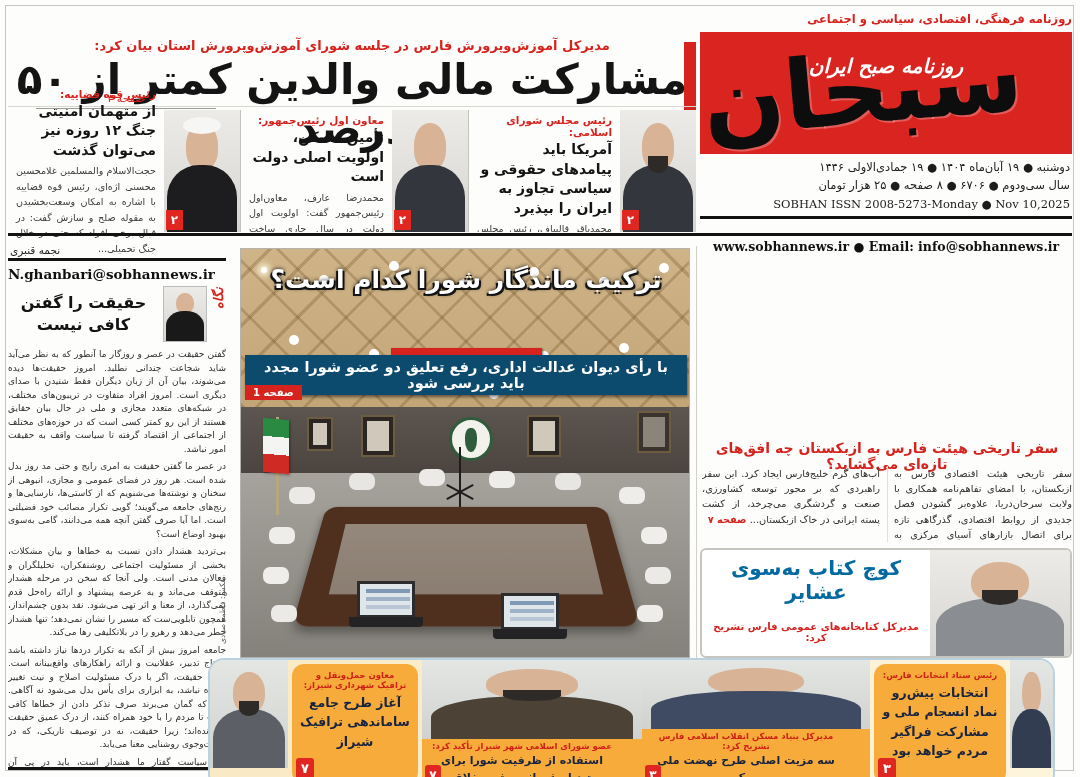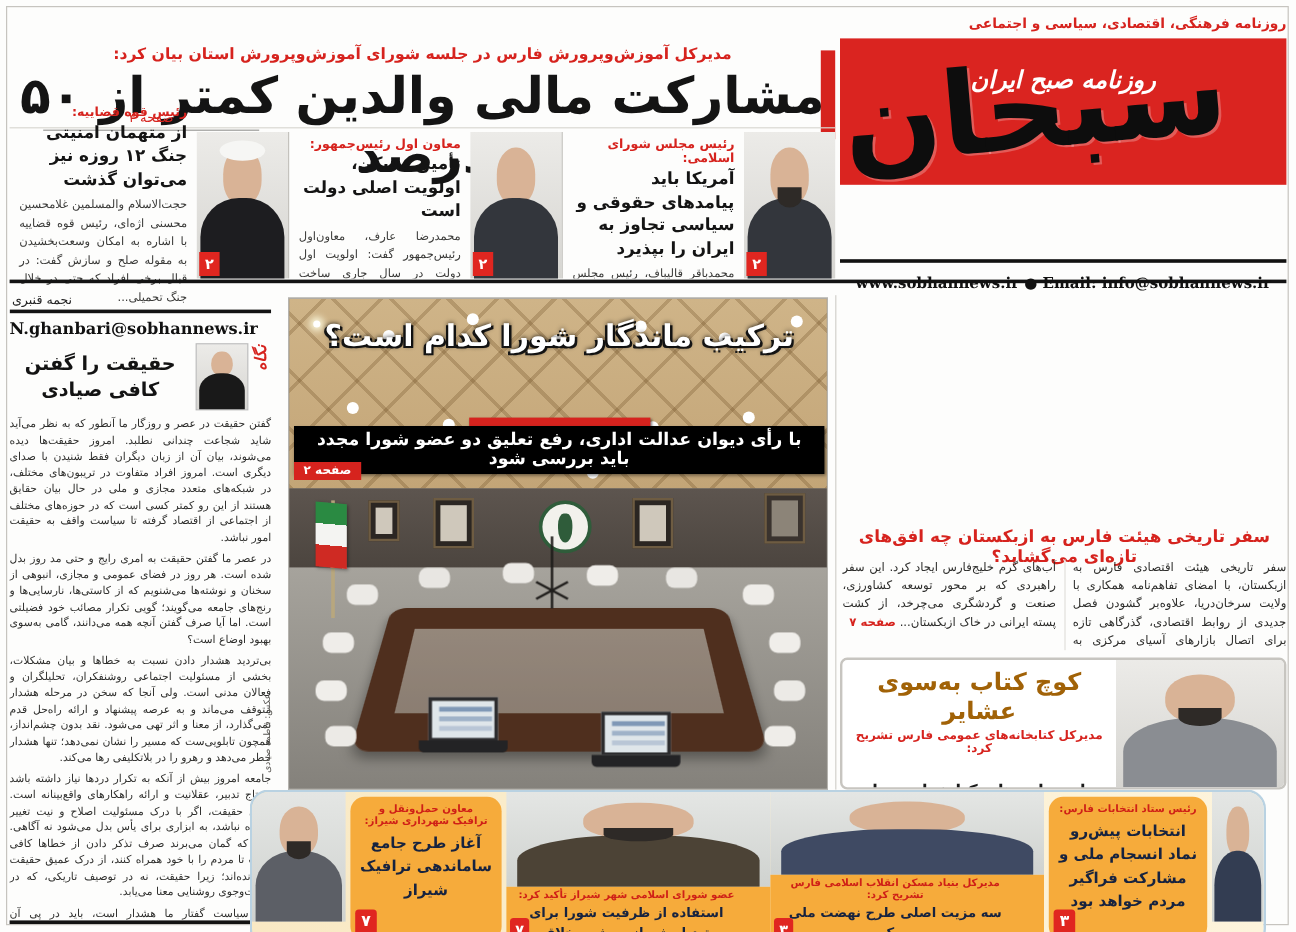--- a/index.html
+++ b/index.html
@@ -34,21 +34,21 @@
   #briefs-rule { left:8px; top:233px; width:1064px; height:3px; background:#131313; }
 
   
   #masthead { left:700px; top:8px; width:372px; height:226px; }
   #mh-tagline { width:100%; top:4px; text-align:right; font-size:11.5px; font-weight:bold; color:#d6231e; direction:rtl; }
   #mh-redbox { left:0; top:24px; width:372px; height:122px; background:#da2420; }
   #mh-sub { width:100%; top:46px; text-align:center; font-family:"DejaVu Serif",serif; font-style:italic; font-weight:bold; font-size:20px; color:#ffffff; direction:rtl; z-index:2; }
   #mh-logo { left:2px; top:30px; font-size:96px; font-weight:900; color:#0d0d0d; line-height:1.1; transform:rotate(-5deg); direction:rtl; z-index:3; text-shadow:2px 2px 0 rgba(255,255,255,.25); }
   #mh-dates { right:2px; top:150px; width:300px; text-align:right; font-size:11.5px; color:#1c1c1c; line-height:1.6; direction:rtl; }
   #mh-dates .en { direction:ltr; font-family:"DejaVu Serif",serif; font-size:11.5px; }
-  #mh-contact { left:0; top:208px; width:372px; border-top:3px solid #111; padding-top:9px; text-align:center; font-family:"DejaVu Serif",serif; font-weight:bold; font-size:12.5px; color:#111; }
+  #mh-contact { left:0; top:208px; width:372px; border-top:3px solid #111; padding-top:20px; text-align:center; font-family:"DejaVu Serif",serif; font-weight:bold; font-size:12.5px; color:#111; }
 
   
   #opinion { left:8px; top:244px; width:218px; height:526px; overflow:hidden; border-bottom:3px solid #131313; }
   #op-author { text-align:left; font-size:10.5px; color:#222; direction:rtl; padding:0 2px 2px 2px; border-bottom:3px solid #131313; }
   #op-email { font-family:"DejaVu Serif",serif; font-weight:bold; font-size:13.5px; color:#111; padding:5px 0 4px 0; direction:ltr; text-align:left; }
   #op-titlerow { display:flex; direction:rtl; align-items:center; gap:4px; margin-bottom:6px; }
   #op-marker { writing-mode:vertical-rl; transform:rotate(180deg); font-family:"DejaVu Serif",serif; font-style:italic; font-weight:bold; font-size:13px; color:#d6231e; height:54px; }
   .op-photo { width:44px; height:56px; border:1px solid #bbb; }
   #op-title { flex:1; text-align:center; font-size:16px; font-weight:900; color:#131313; line-height:1.4; }
   .op-p { font-size:9px; color:#2e2e2c; text-align:justify; direction:rtl; line-height:1.5; margin-bottom:4px; }
@@ -80,36 +80,36 @@
   .pm-laptop .scr::after { content:""; position:absolute; left:6px; top:5px; width:44px; height:4px; background:#7f98b6; box-shadow:0 8px 0 #9fb2c8, 0 16px 0 #b9c6d6; }
   .pm-laptop .base { position:absolute; left:0; top:36px; width:74px; height:10px; background:#232325; border-radius:0 0 4px 4px; }
   .pm-flag { position:absolute; left:22px; top:168px; width:30px; height:64px; }
   .pm-flag .pole { position:absolute; left:13px; top:0; width:3px; height:98px; background:#b8a77e; }
   .pm-flag .cloth { position:absolute; left:0; top:2px; width:26px; height:54px; transform:skewY(5deg); background:linear-gradient(#2a8a42 0 33%, #f4f4f2 33% 66%, #cf2a23 66% 100%); box-shadow:1px 1px 3px rgba(0,0,0,.4); }
   .pm-tripod { position:absolute; left:218px; top:198px; width:2px; height:60px; background:#1f1d1b; }
   .pm-tripod::before { content:""; position:absolute; left:-14px; top:44px; width:30px; height:2px; background:#1f1d1b; transform:rotate(28deg); }
   .pm-tripod::after { content:""; position:absolute; left:-14px; top:44px; width:30px; height:2px; background:#1f1d1b; transform:rotate(-28deg); }
   #pm-title { left:0; top:16px; width:450px; text-align:center; font-size:25px; font-weight:900; color:#ffffff; direction:rtl; text-shadow:0 0 4px #000, 2px 2px 0 #1a1a1a, -2px 2px 0 #1a1a1a; z-index:5; }
   #pm-kicker { left:150px; top:99px; background:#d6231e; color:#fff; font-size:10.5px; font-weight:bold; padding:16px 8px; direction:rtl; z-index:5; box-shadow:1px 1px 2px rgba(0,0,0,.5); }
-  #pm-strip { left:4px; top:106px; width:442px; background:#000000; color:#fff; text-align:center; font-size:14.5px; font-weight:900; direction:rtl; padding:4px 6px; z-index:5; box-shadow:1px 2px 3px rgba(0,0,0,.5); }
+  #pm-strip { left:4px; top:106px; width:442px; background:#0c4a6e; color:#fff; text-align:center; font-size:14.5px; font-weight:900; direction:rtl; padding:4px 6px; z-index:5; box-shadow:1px 2px 3px rgba(0,0,0,.5); }
   #pm-page { left:4px; top:136px; background:#d6231e; color:#fff; font-size:10px; font-weight:bold; padding:2px 8px; direction:rtl; z-index:5; }
   #photo-credit { left:218px; top:556px; width:14px; height:110px; writing-mode:vertical-rl; transform:rotate(180deg); font-size:7.5px; color:#55534f; direction:rtl; text-align:center; }
 
   
   #lead { left:702px; top:244px; width:370px; height:300px; }
   #lead-h1 { width:100%; top:6px; text-align:center; font-size:55px; font-weight:900; color:#121212; direction:rtl; line-height:1.62; letter-spacing:-1px; }
   #lead-sub { width:100%; top:196px; text-align:center; font-size:14px; font-weight:900; color:#d6231e; direction:rtl; }
   #lead-body { left:0; top:222px; width:370px; height:76px; column-count:2; column-gap:14px; column-rule:1px solid #e2e0db; direction:rtl; font-size:9.8px; color:#2e2e2c; text-align:justify; line-height:1.55; overflow:hidden; }
   #lead-body .pg { color:#d6231e; font-weight:bold; }
   #lead-vline { left:696px; top:246px; width:1px; height:412px; background:#d2d0cb; }
 
   
   #book-card { left:700px; top:548px; width:372px; height:110px; border:2px solid #c7c5c0; border-radius:6px; display:flex; direction:ltr; overflow:hidden; background:#fff; }
   #bc-text { flex:1; padding:6px 10px; direction:rtl; text-align:center; }
-  #bc-title { font-size:20px; font-weight:900; color:#a16207; margin-bottom:4px; }
+  #bc-title { font-size:20px; font-weight:900; color:#0369a1; margin-bottom:17px; }
   #bc-kicker { font-size:10px; font-weight:bold; color:#d6231e; margin-bottom:19px; }
   #bc-body { font-size:13.5px; font-weight:900; color:#1a1a1a; line-height:1.6; }
   #bc-photo { width:140px; height:106px; }
   #bc-photo .body { background:#8a8d92; }
 
   
   #strip { left:208px; top:658px; width:847px; height:132px; border:2px solid #b9d2e2; border-radius:16px; background:linear-gradient(90deg,#f9e9c4,#fdf4dc); display:flex; direction:ltr; overflow:hidden; }
   .st-photo { position:relative; height:108px; background:linear-gradient(#e4e6e4,#cfd2cf); flex-shrink:0; }
   .st-cap { background:#f6ab3b; border-radius:12px; margin:4px; padding:6px 8px 4px 8px; direction:rtl; position:relative; flex-shrink:0; }
   .st-kicker { font-size:8.5px; font-weight:bold; color:#cf2017; text-align:center; margin-bottom:3px; }
@@ -177,33 +177,38 @@
       </div>
     </div>
   </div>
   <div id="briefs-rule" class="abs"></div>
 
   <div id="masthead" class="abs">
     <div id="mh-tagline" class="abs">روزنامه فرهنگی، اقتصادی، سیاسی و اجتماعی</div>
     <div id="mh-redbox" class="abs"></div>
     <div id="mh-sub" class="abs">روزنامه صبح ایران</div>
     <div id="mh-logo" class="abs">سبحان</div>
+    <div id="mh-dates" class="abs">
+      <div>دوشنبه ● ۱۹ آبان‌ماه ۱۴۰۴ ● ۱۹ جمادی‌الاولی ۱۴۴۶</div>
+      <div>سال سی‌ودوم ● ۶۷۰۶ ● ۸ صفحه ● ۲۵ هزار تومان</div>
+      <div class="en">SOBHAN ISSN 2008-5273-Monday ● Nov 10,2025</div>
+    </div>
     <div id="mh-contact" class="abs">www.sobhannews.ir ● Email: info@sobhannews.ir</div>
   </div>
 
   <div id="opinion" class="abs">
     <div id="op-author">نجمه قنبری</div>
     <div id="op-email">N.ghanbari@sobhannews.ir</div>
     <div id="op-titlerow">
       <div id="op-marker">نگاه</div>
       <div class="portrait op-photo">
           <div class="head"></div>
           <div class="body" style="background:#191919"></div>
         </div>
-      <div id="op-title">حقیقت را گفتن کافی صیادی</div>
+      <div id="op-title">حقیقت را گفتن کافی نیست</div>
     </div>
     <p class="op-p">گفتن حقیقت در عصر و روزگار ما آنطور که به نظر می‌آید شاید شجاعت چندانی نطلبد. امروز حقیقت‌ها دیده می‌شوند، بیان آن از زبان دیگران فقط شنیدن با صدای دیگری است. امروز افراد متفاوت در تریبون‌های مختلف، در شبکه‌های متعدد مجازی و ملی در حال بیان حقایق هستند از این رو کمتر کسی است که در حوزه‌های مختلف از اجتماعی از اقتصاد گرفته تا سیاست واقف به حقیقت امور نباشد.</p>
     <p class="op-p">در عصر ما گفتن حقیقت به امری رایج و حتی مد روز بدل شده است. هر روز در فضای عمومی و مجازی، انبوهی از سخنان و نوشته‌ها می‌شنویم که از کاستی‌ها، نارسایی‌ها و رنج‌های جامعه می‌گویند؛ گویی تکرار مصائب خود فضیلتی است. اما آیا صرف گفتن آنچه همه می‌دانند، گامی به‌سوی بهبود اوضاع است؟</p>
     <p class="op-p">بی‌تردید هشدار دادن نسبت به خطاها و بیان مشکلات، بخشی از مسئولیت اجتماعی روشنفکران، تحلیلگران و فعالان مدنی است. ولی آنجا که سخن در مرحله هشدار متوقف می‌ماند و به عرصه پیشنهاد و ارائه راه‌حل قدم نمی‌گذارد، از معنا و اثر تهی می‌شود. نقد بدون چشم‌انداز، همچون تابلویی‌ست که مسیر را نشان نمی‌دهد؛ تنها هشدار خطر می‌دهد و رهرو را در بلاتکلیفی رها می‌کند.</p>
     <p class="op-p">جامعه امروز بیش از آنکه به تکرار دردها نیاز داشته باشد محتاج تدبیر، عقلانیت و ارائه راهکارهای واقع‌بینانه است. گفتن حقیقت، اگر با درک مسئولیت اصلاح و نیت تغییر همراه نباشد، به ابزاری برای یأس بدل می‌شود نه آگاهی. آنان که گمان می‌برند صرف تذکر دادن از خطاها کافی است تا مردم را با خود همراه کنند، از درک عمیق حقیقت بازمانده‌اند؛ زیرا حقیقت، نه در توصیف تاریکی، که در جست‌وجوی روشنایی معنا می‌یابد.</p>
     <p class="op-p">اگر سیاست گفتار ما هشدار است، باید در پی آن «پیشنهاد» نیز باشد. جامعه‌ای که فقط از گفتن حقیقت بهره می‌برد به‌زودی در گرداب تکرار، بی‌اعتمادی و بی‌عملی فرو می‌رود. حقیقت را باید زیست، نه فقط بازگو کرد و این همان تفاوت میان آگاهی‌آفرینی و صرف بازگویی واقعیت است.</p>
   </div>
 
   <div id="main-photo" class="abs">
     <div class="pm-ceiling"></div>
@@ -234,21 +239,21 @@
         <div class="scr"></div>
         <div class="base"></div>
       </div>
     <div class="pm-laptop" style="left:252px;top:344px">
         <div class="scr"></div>
         <div class="base"></div>
       </div>
     <div id="pm-title" class="abs">ترکیب ماندگار شورا کدام است؟</div>
     <div id="pm-kicker" class="abs">رئیس شورای شهر شیراز:</div>
     <div id="pm-strip" class="abs">با رأی دیوان عدالت اداری، رفع تعلیق دو عضو شورا مجدد باید بررسی شود</div>
-    <div id="pm-page" class="abs">صفحه ۲</div>
+    <div id="pm-page" class="abs">صفحه 1</div>
   </div>
   <div id="photo-credit" class="abs">عکس: فاطمه صیادی</div>
 
   <div id="lead-vline" class="abs"></div>
   <div id="lead" class="abs">
     <div id="lead-sub" class="abs">سفر تاریخی هیئت فارس به ازبکستان چه افق‌های تازه‌ای می‌گشاید؟</div>
     <div id="lead-body" class="abs">
       <span>سفر تاریخی هیئت اقتصادی فارس به ازبکستان، با امضای تفاهم‌نامه همکاری با ولایت سرخان‌دریا، علاوه‌بر گشودن فصل جدیدی از روابط اقتصادی، گذرگاهی تازه برای اتصال بازارهای آسیای مرکزی به آب‌های گرم خلیج‌فارس ایجاد کرد. این سفر راهبردی که بر محور توسعه کشاورزی، صنعت و گردشگری می‌چرخد، از کشت پسته ایرانی در خاک ازبکستان...</span>
       <span class="pg">صفحه ۷</span>
     </div>

